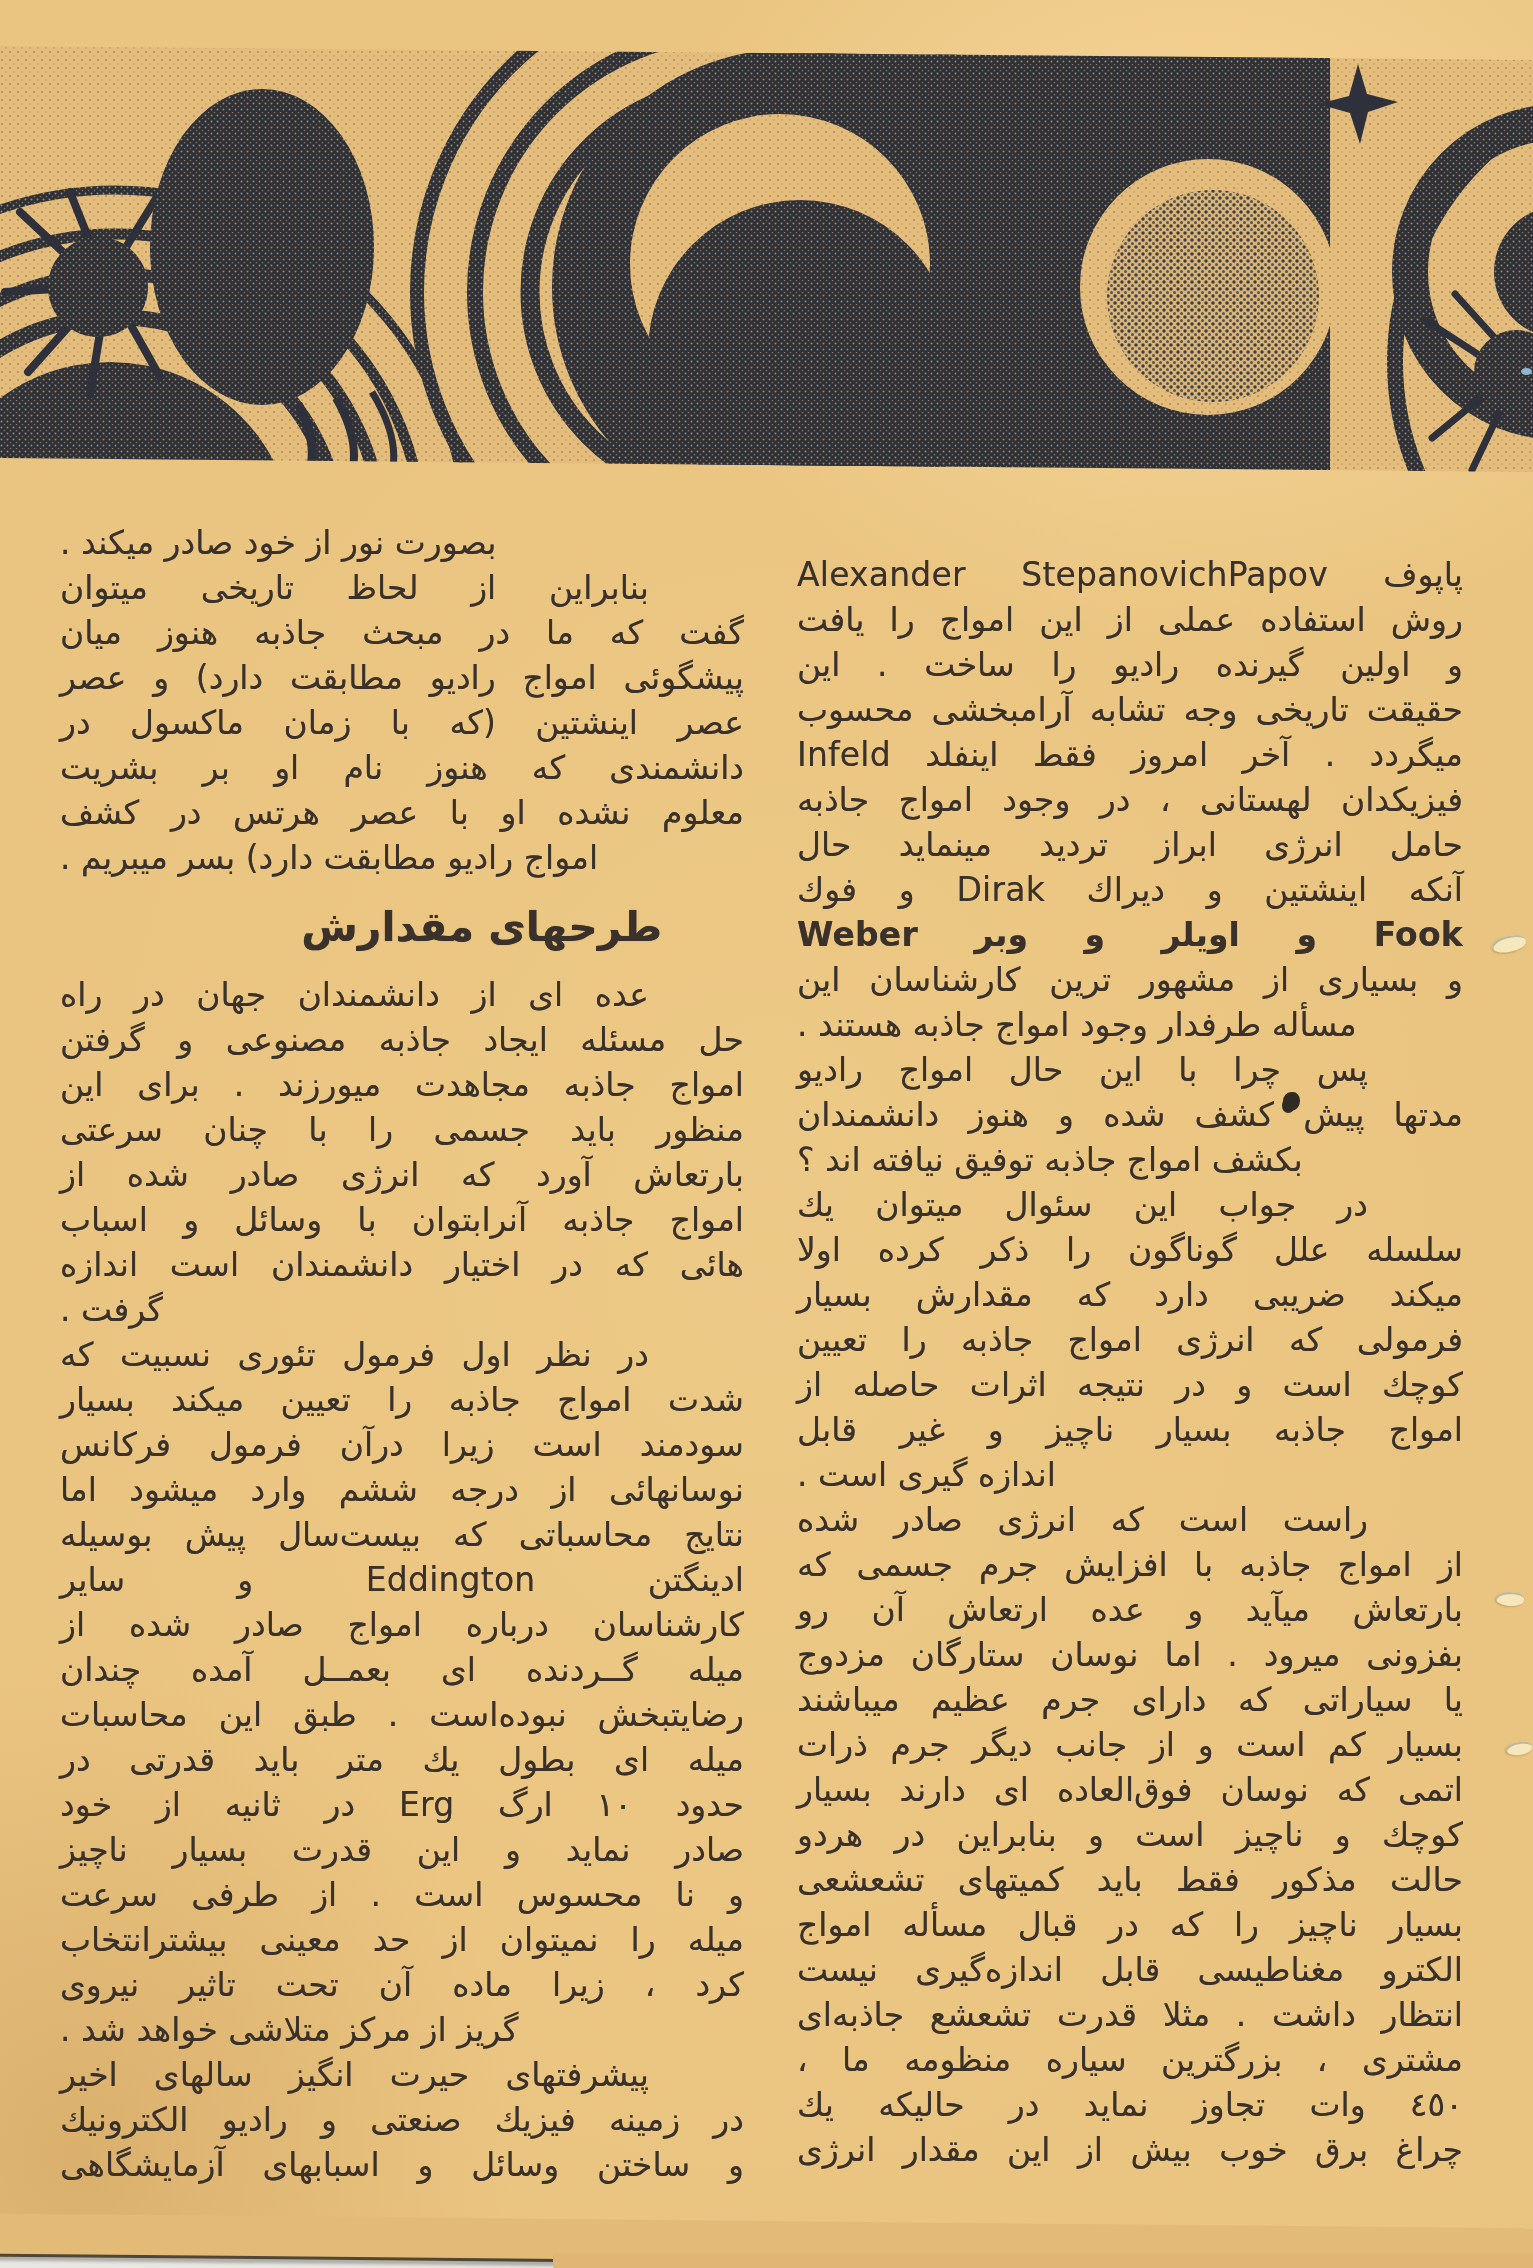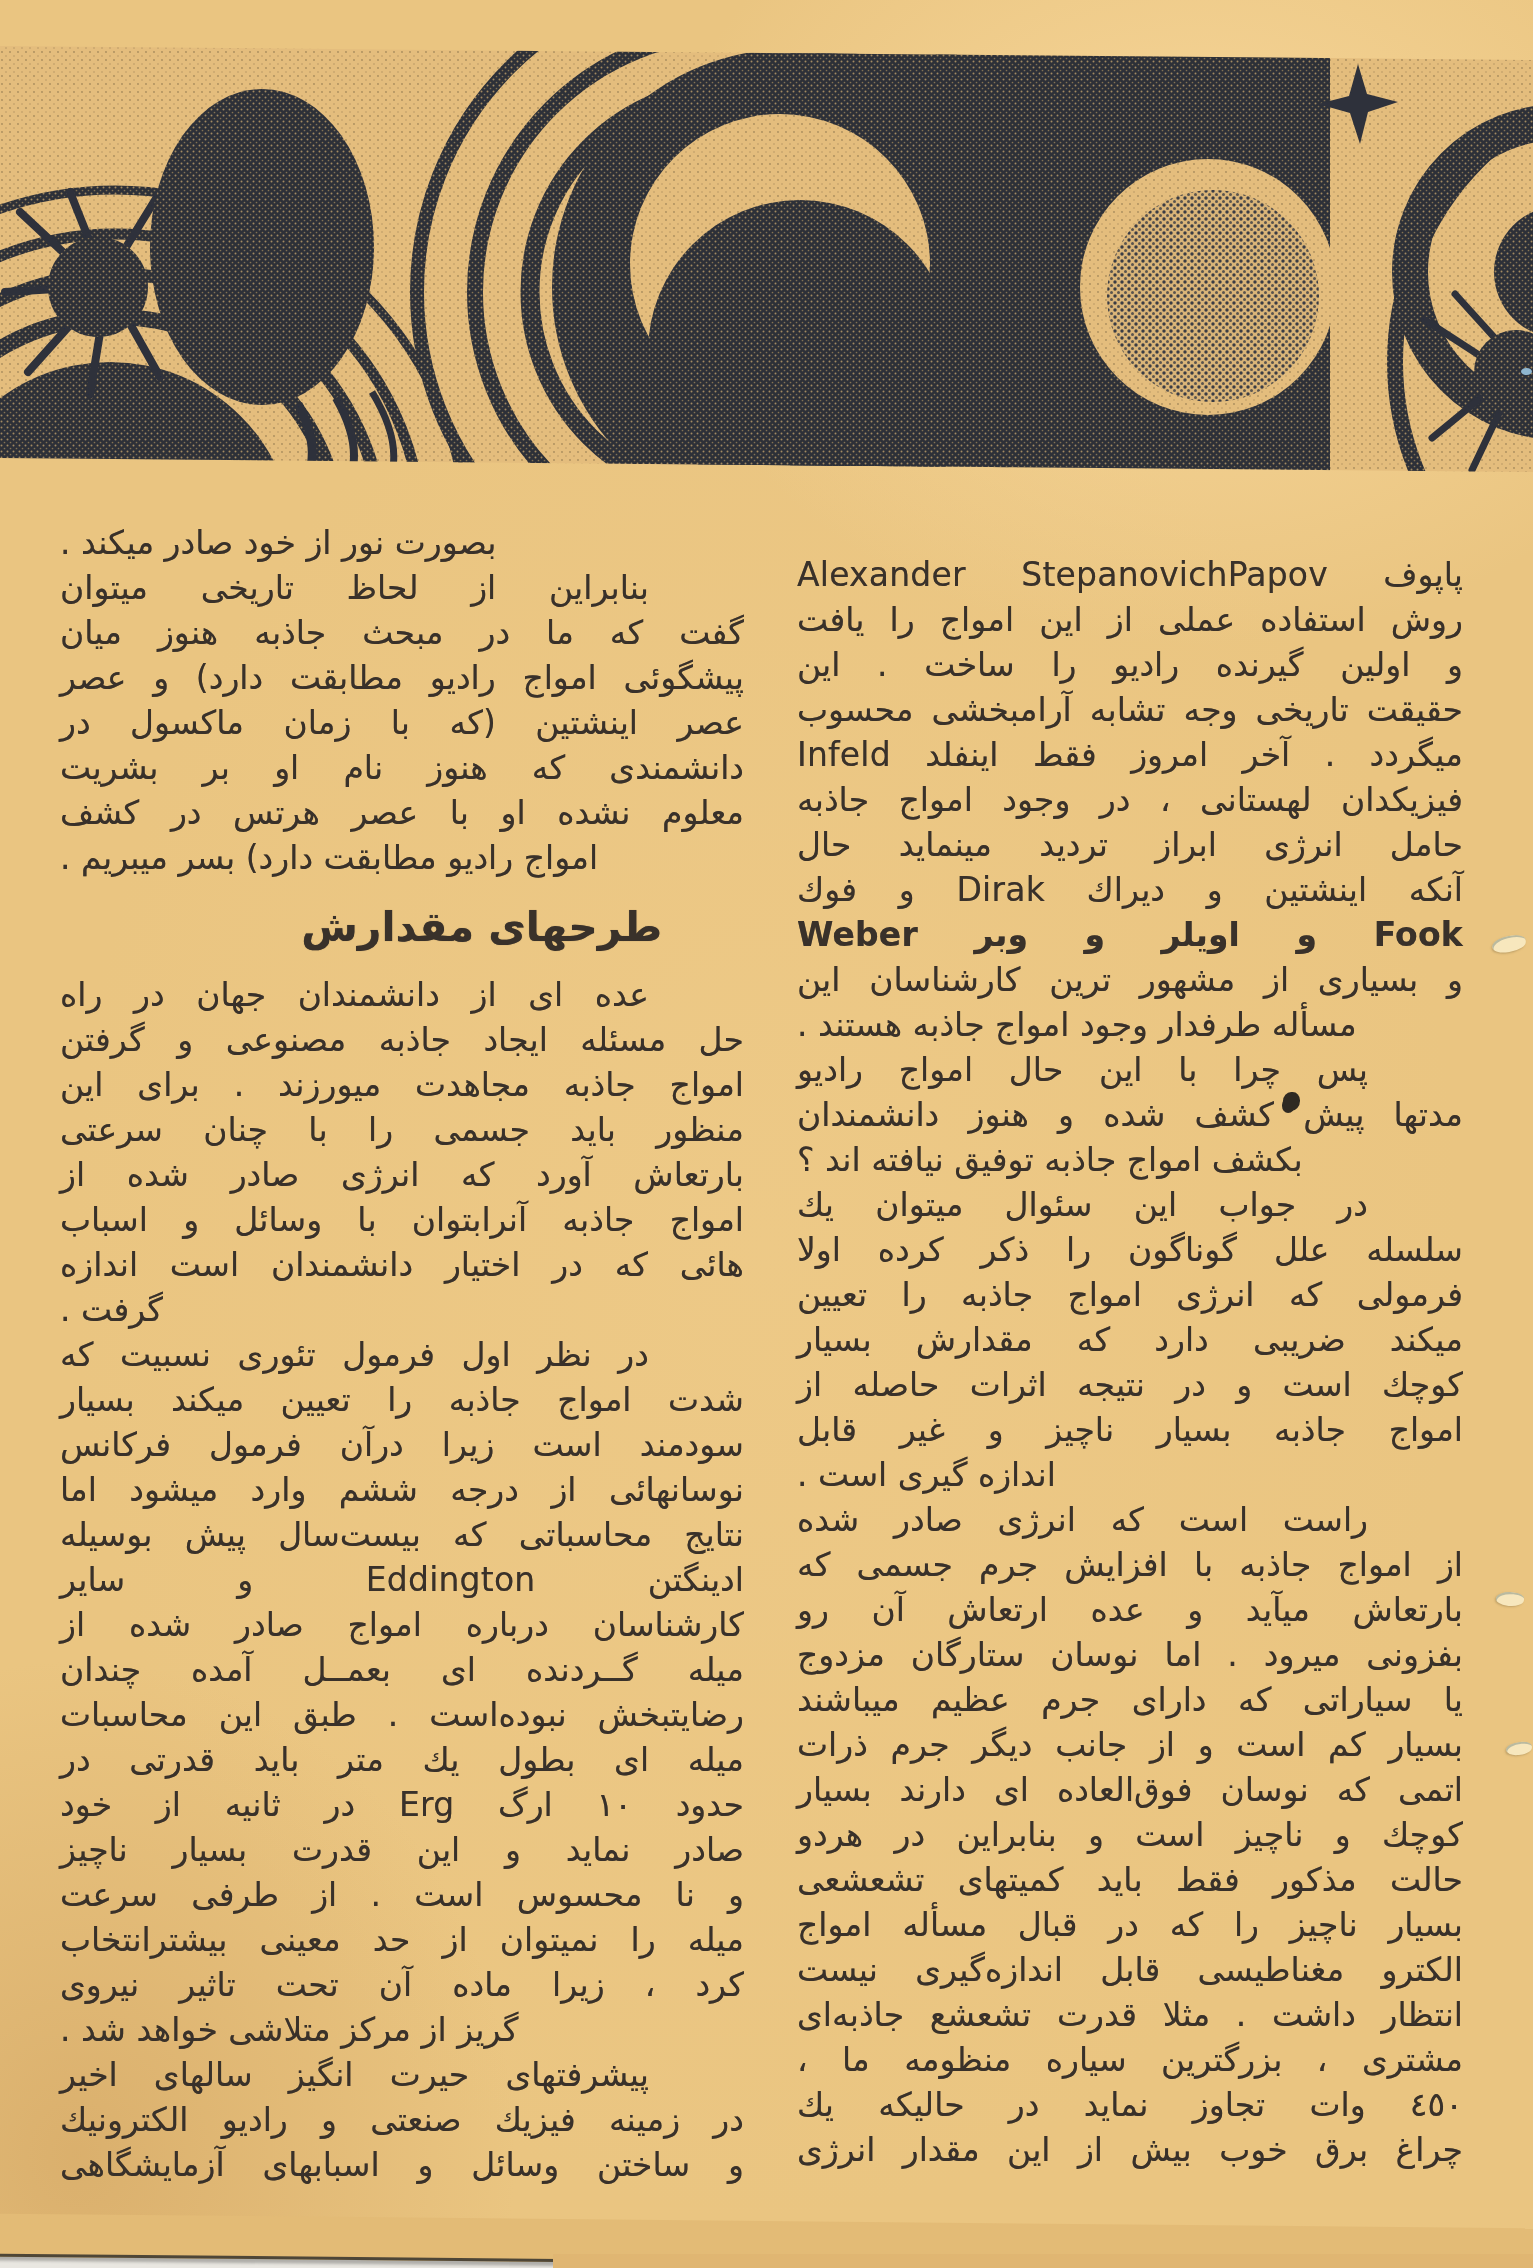--- a/index.html
+++ b/index.html
@@ -163,22 +163,22 @@
       <div class="line">حامل انرژی ابراز تردید مینماید حال</div>
       <div class="line">آنکه اینشتین و دیراك Dirak و فوك</div>
       <div class="line b">Fook و اویلر و وبر Weber</div>
       <div class="line">و بسیاری از مشهور ترین کارشناسان این</div>
       <div class="line l">مسأله طرفدار وجود امواج جاذبه هستند .</div>
       <div class="line f">پس چرا با این حال امواج رادیو</div>
       <div class="line">مدتها پیش کشف شده و هنوز دانشمندان</div>
       <div class="line l">بکشف امواج جاذبه توفیق نیافته اند ؟</div>
       <div class="line f">در جواب این سئوال میتوان یك</div>
       <div class="line">سلسله علل گوناگون را ذکر کرده اولا</div>
+      <div class="line">میکند ضریبی دارد که مقدارش بسیار</div>
       <div class="line">فرمولی که انرژی امواج جاذبه را تعیین</div>
-      <div class="line">میکند ضریبی دارد که مقدارش بسیار</div>
       <div class="line">کوچك است و در نتیجه اثرات حاصله از</div>
       <div class="line">امواج جاذبه بسیار ناچیز و غیر قابل</div>
       <div class="line l">اندازه گیری است .</div>
       <div class="line f">راست است که انرژی صادر شده</div>
       <div class="line">از امواج جاذبه با افزایش جرم جسمی که</div>
       <div class="line">بارتعاش میآید و عده ارتعاش آن رو</div>
       <div class="line">بفزونی میرود . اما نوسان ستارگان مزدوج</div>
       <div class="line">یا سیاراتی که دارای جرم عظیم میباشند</div>
       <div class="line">بسیار کم است و از جانب دیگر جرم ذرات</div>
       <div class="line">اتمی که نوسان فوق‌العاده ای دارند بسیار</div>

